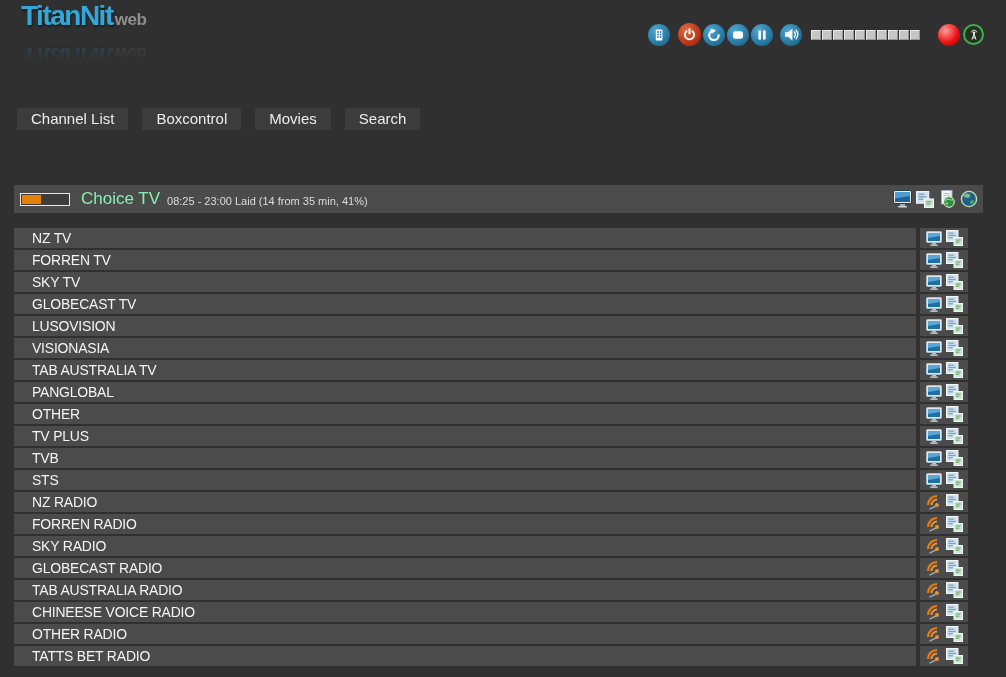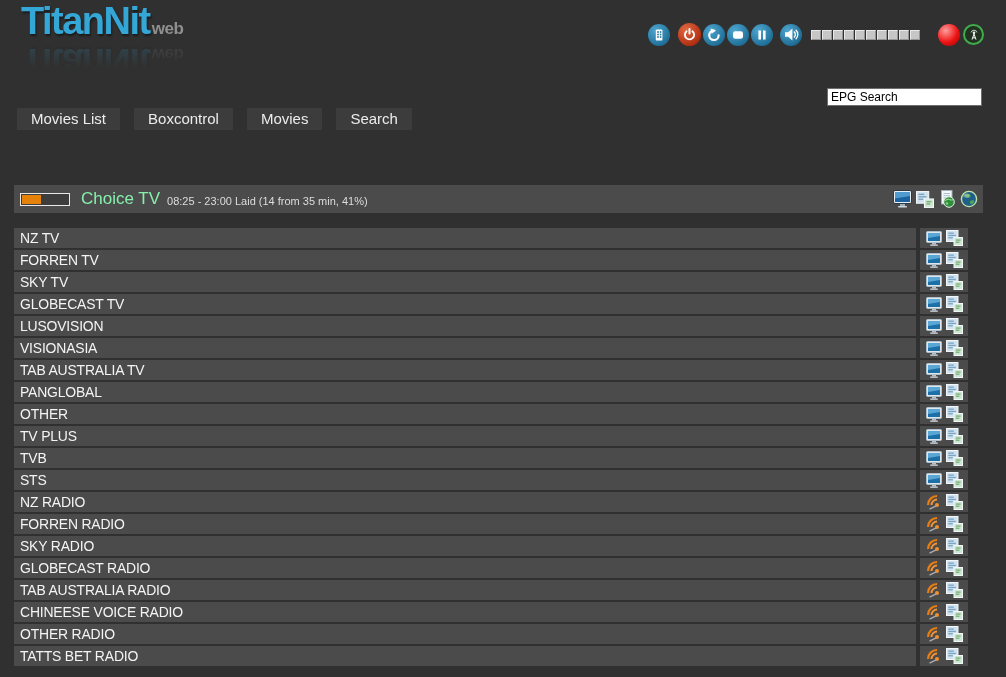--- a/index.html
+++ b/index.html
@@ -8,21 +8,21 @@
     background: #303030;
     font-family: "Liberation Sans", sans-serif;
     overflow: hidden;
   }
   .page { position: relative; width: 1006px; height: 677px; }
 
   
   .logo { position: absolute; left: 21px; top: 2px; line-height: 1; }
   .logo-main { white-space: nowrap; }
   .logo-title {
-    font-size: 38px; font-weight: bold; color: #35a7d7;
+    font-size: 28px; font-weight: bold; color: #35a7d7;
     letter-spacing: -1.5px; text-shadow: 1px 2px 2px rgba(0,0,0,.45);
   }
   .logo-suffix {
     font-size: 17px; font-weight: bold; color: #8f8f8f;
     letter-spacing: -0.5px; margin-left: 2px;
   }
   .logo-reflection {
     position: absolute; left: 0; top: 41px;
     transform: scaleY(-1); opacity: 0.22;
     -webkit-mask-image: linear-gradient(to bottom, transparent 35%, rgba(0,0,0,.9) 100%);
@@ -89,21 +89,21 @@
   .np-channel { font-size: 17px; color: #86efac; margin-left: 11px; white-space: nowrap; }
   .np-epg { font-size: 11px; color: #dddddd; margin-left: 7px; margin-top: 3px; white-space: nowrap; }
   .infobar .bar-icons { margin-left: auto; margin-right: 5px; display: flex; gap: 4px; align-items: center; }
   .bar-icons .icon { cursor: pointer; display: flex; }
 
   
   .list { position: absolute; left: 14px; top: 228px; }
   .row { display: flex; margin-bottom: 2px; height: 20px; }
   .row .name {
     width: 902px; background: #4b4b4b; color: #f4f4f4;
-    font-size: 15px; line-height: 20px; padding-left: 6px;
+    font-size: 15px; line-height: 20px; padding-left: 18px;
     cursor: pointer; overflow: hidden; white-space: nowrap; flex: none;
   }
   .name-text { display: inline-block; transform: scaleX(.93); transform-origin: left center; letter-spacing: -0.2px; }
   .row .icons {
     width: 48px; margin-left: 4px; background: #4b4b4b; flex: none;
     display: flex; align-items: center; justify-content: center; gap: 4px;
   }
   .row .icon { display: flex; cursor: pointer; }
 </style>
 </head>
@@ -191,24 +191,23 @@
       <span style="display:flex">
         <svg width="12" height="12" viewBox="0 0 12 12">
           <path d="M3.1 3.4 a3 3 0 0 1 5.8 0" fill="none" stroke="#cfe9cf" stroke-width="0.9"></path>
           <circle cx="6" cy="3.8" r="1.3" fill="#f2f7f2"></circle>
           <path d="M6 5 L4 10.6 M6 5 L8 10.6 M4.5 8.8 h3" stroke="#f2f7f2" stroke-width="1" fill="none"></path>
         </svg>
       </span>
     </span>
   </div>
 
-  <input class="search-input" type="text" value="EPG Search" style="">
 
   <div class="nav1">
-    <span class="btn">Movies List</span>
+    <span class="btn">Channel List</span>
     <span class="btn">Boxcontrol</span>
     <span class="btn">Movies</span>
     <span class="btn">Search</span>
   </div>
 
 
   <div class="infobar">
     <span class="progress">
       <span class="progress-fill" style="display: block; width: 41%;"></span>
     </span>

